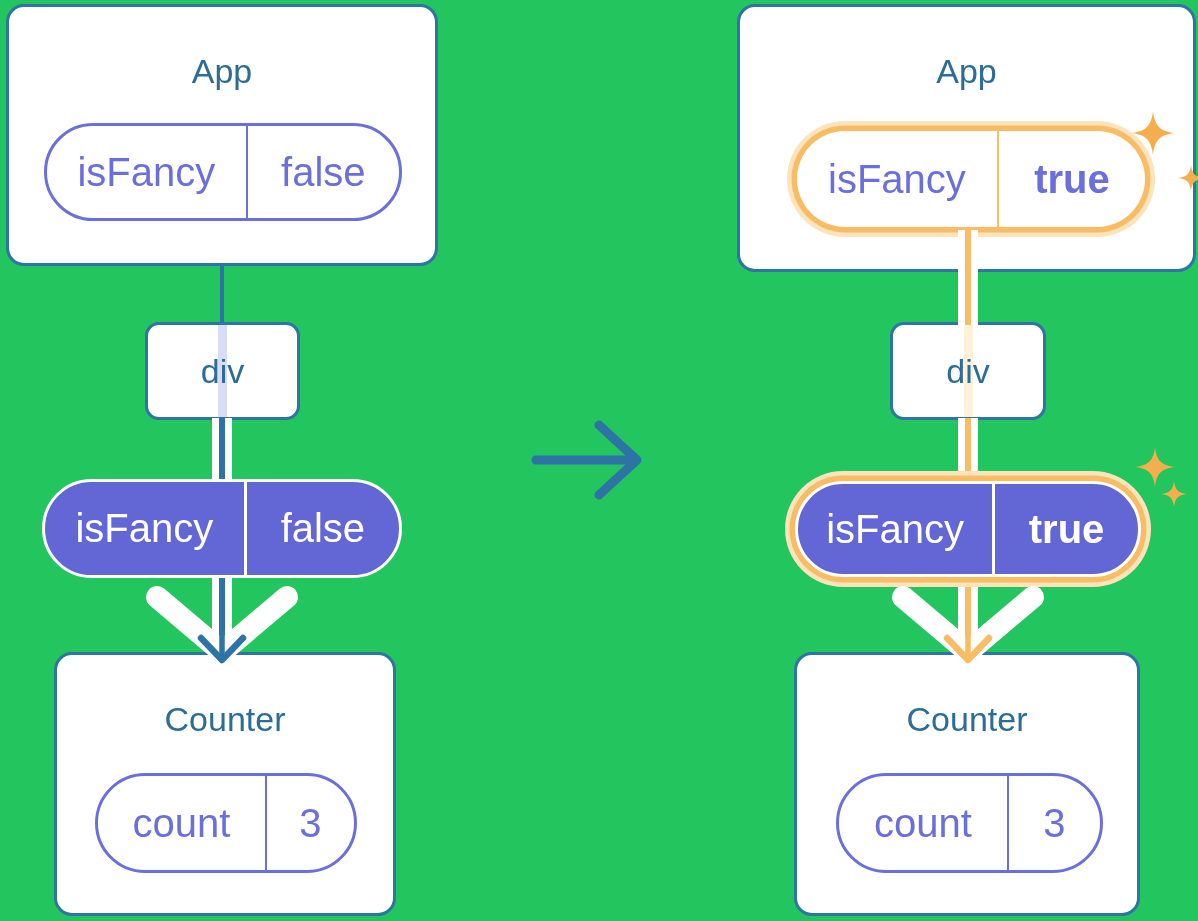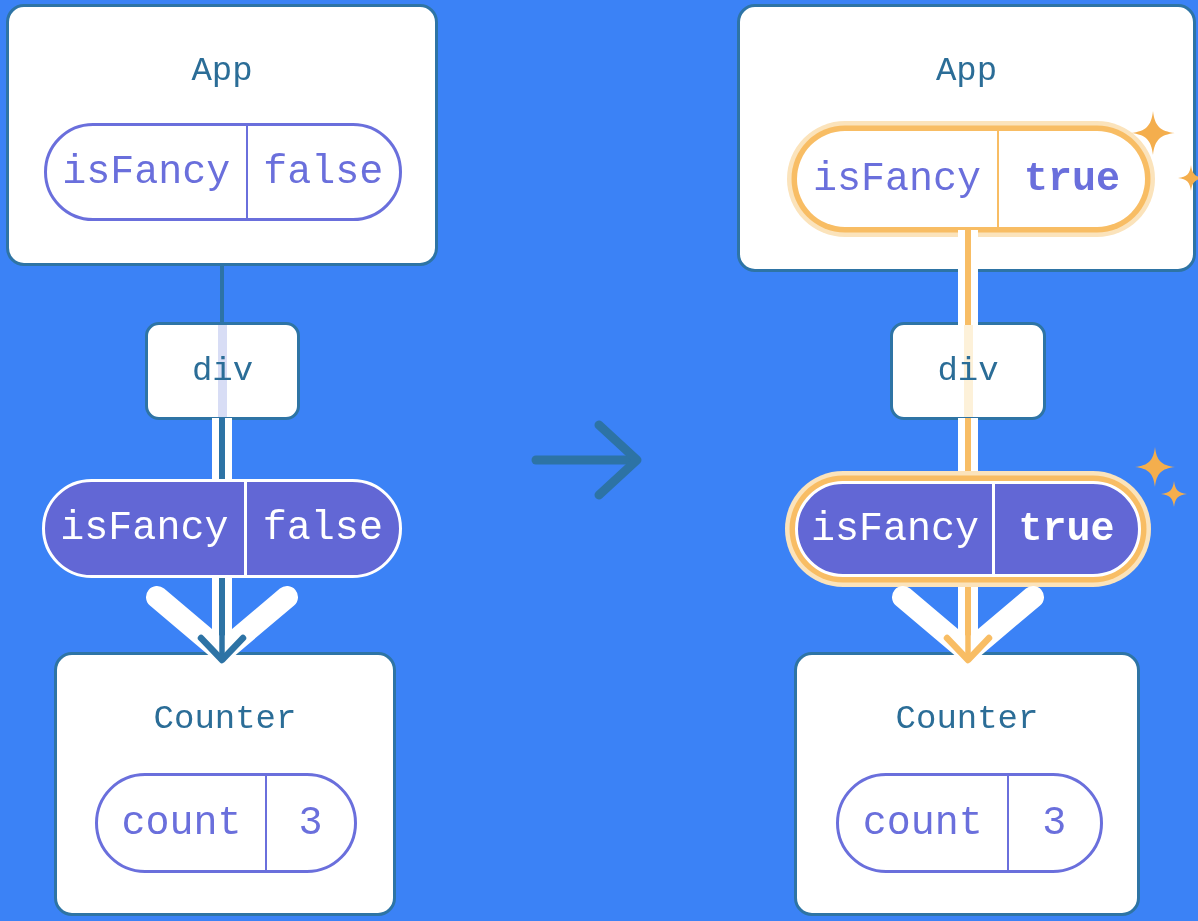--- a/index.html
+++ b/index.html
@@ -1,17 +1,17 @@
 <!DOCTYPE html>
 <html><head>
 <meta charset="utf-8">
 <style>
   html,body{margin:0;padding:0;background:#4b6470;}
-  .canvas{position:relative;width:1198px;height:921px;background:#3b82f6;overflow:hidden;
-          font-family:Liberation Mono, monospace;}
+  .canvas{position:relative;width:1198px;height:921px;background:#22c55e;overflow:hidden;
+          font-family:Liberation Sans, sans-serif;}
   .card{position:absolute;background:#fff;border:3px solid #2e74a5;border-radius:18px;
         box-sizing:border-box;z-index:1;}
   .card-title{margin-top:44px;text-align:center;font-size:34px;line-height:40px;
               font-weight:500;color:#2b6d97;}
   .div-card{border-radius:14px;display:flex;align-items:center;justify-content:center;}
   .div-label{position:relative;z-index:2;font-size:34px;font-weight:500;color:#2b6d97;}
   .trace{position:absolute;left:50%;top:0;bottom:0;width:9px;margin-left:-4.5px;z-index:1;}
   .pill{position:absolute;display:flex;box-sizing:border-box;border-radius:60px;
         font-size:40px;z-index:3;}
   .pill-cell{display:flex;align-items:center;justify-content:center;box-sizing:border-box;}

